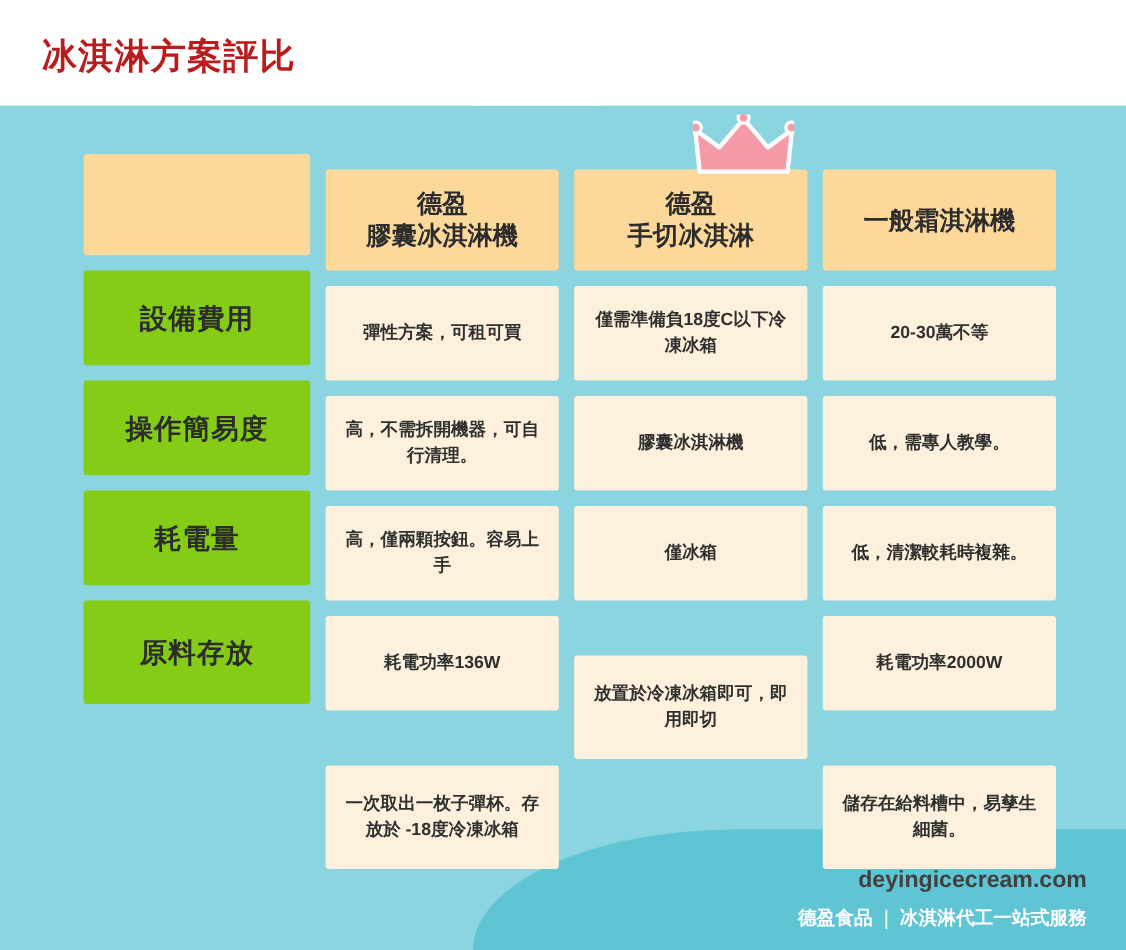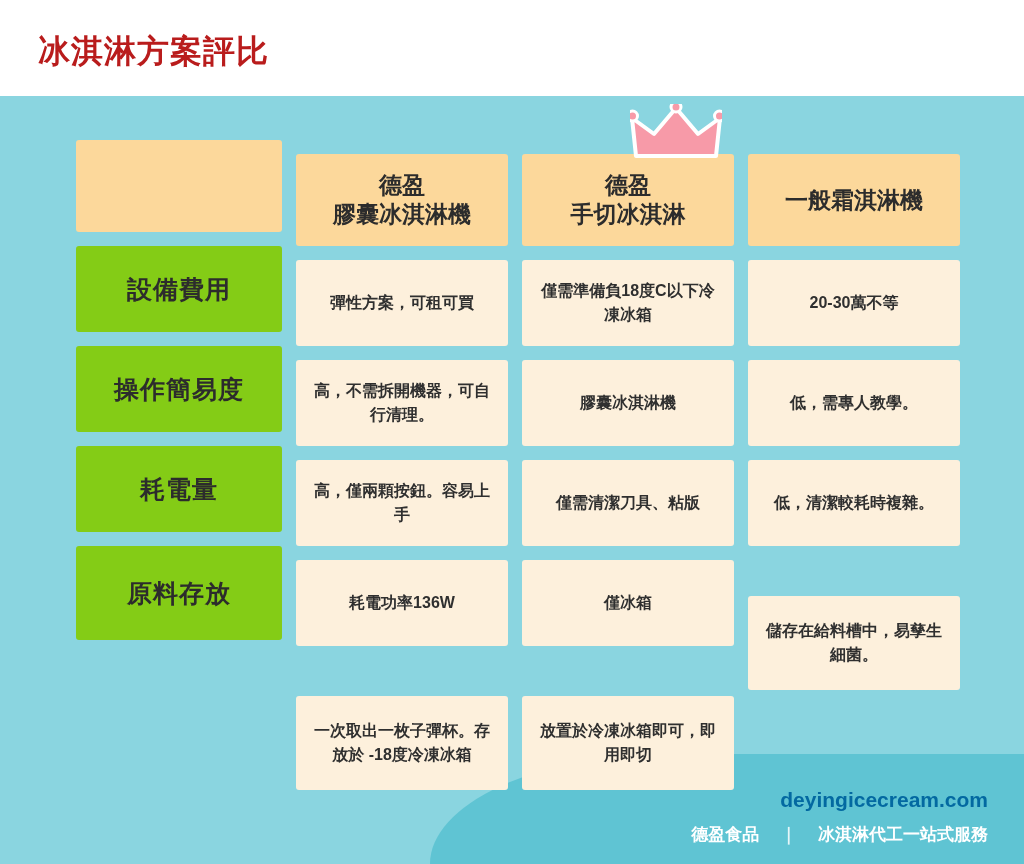--- a/index.html
+++ b/index.html
@@ -152,34 +152,34 @@
     height: 110px;
     background: #5fc4d3;
     border-top-left-radius: 240px 110px;
   }
   .footer-site {
     position: absolute;
     right: 36px;
     bottom: 52px;
     font-size: 21px;
     font-weight: bold;
-    color: #0369a1;
+    color: #404040;
     z-index: 3;
   }
   .footer-tag {
     position: absolute;
     right: 36px;
     bottom: 18px;
     font-size: 17px;
     font-weight: bold;
     color: #ffffff;
     z-index: 3;
     display: flex;
     align-items: center;
-    gap: 21px;
+    gap: 4px;
   }
   .footer-sep {
     color: #ffffff;
     opacity: .85;
   }
 </style>
 </head>
 <body>
 
 <div class="header-band"></div>
@@ -212,31 +212,31 @@
     <svg class="crown" viewBox="0 0 92 58" aria-hidden="true">
       <path d="M6 52 L2 14 L24 30 L46 4 L68 30 L90 14 L86 52 Z" fill="#f79aa8" stroke="#ffffff" stroke-width="4" stroke-linejoin="round"></path>
       <circle cx="2.5" cy="12" r="5" fill="#f79aa8" stroke="#ffffff" stroke-width="3"></circle>
       <circle cx="89.5" cy="12" r="5" fill="#f79aa8" stroke="#ffffff" stroke-width="3"></circle>
       <circle cx="46" cy="3" r="5" fill="#f79aa8" stroke="#ffffff" stroke-width="3"></circle>
     </svg>
     <div class="head-cell" style="white-space:pre-line">德盈
 手切冰淇淋</div>
     <div class="data-cell">僅需準備負18度C以下冷凍冰箱</div>
     <div class="data-cell">膠囊冰淇淋機</div>
-    <div class="data-cell">僅需清潔刀具、粘版</div>
     <div class="data-cell">僅冰箱</div>
     <div class="data-cell tall">放置於冷凍冰箱即可，即用即切</div>
   </div>
 
   <div class="col col-data">
     <div class="col-frame"></div>
     <div class="head-cell" style="white-space:pre-line">一般霜淇淋機</div>
     <div class="data-cell">20-30萬不等</div>
     <div class="data-cell">低，需專人教學。</div>
     <div class="data-cell">低，清潔較耗時複雜。</div>
+    <div class="data-cell">耗電功率2000W</div>
     <div class="data-cell tall">儲存在給料槽中，易孳生細菌。</div>
   </div>
 
 </div>
 
 <div class="footer">
   <div class="footer-curve"></div>
   <div class="footer-site">deyingicecream.com</div>
   <div class="footer-tag">
     <span>德盈食品</span>

